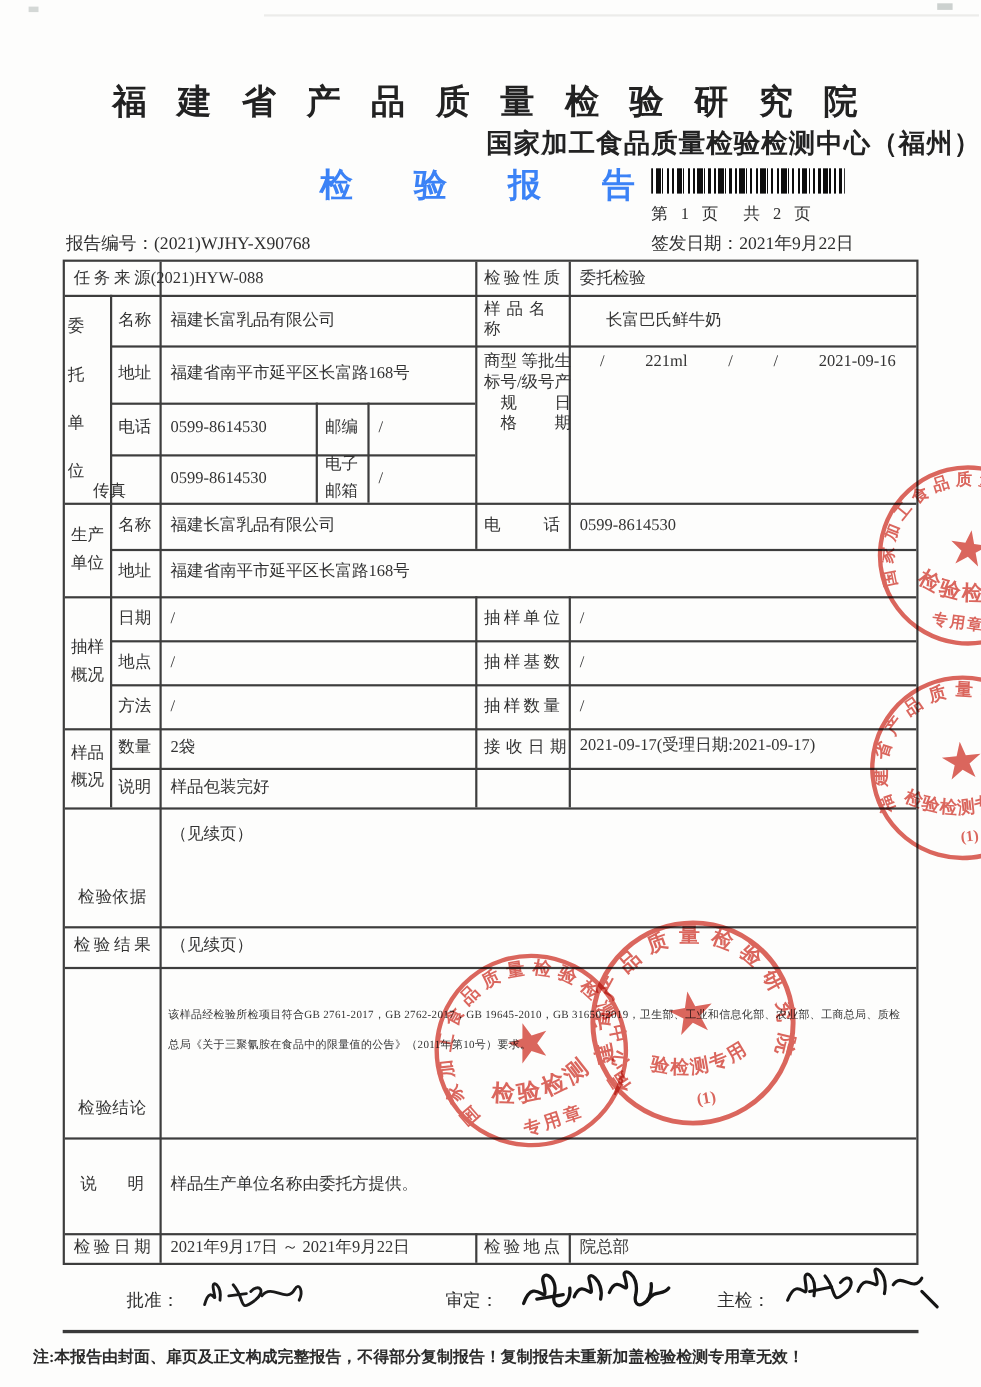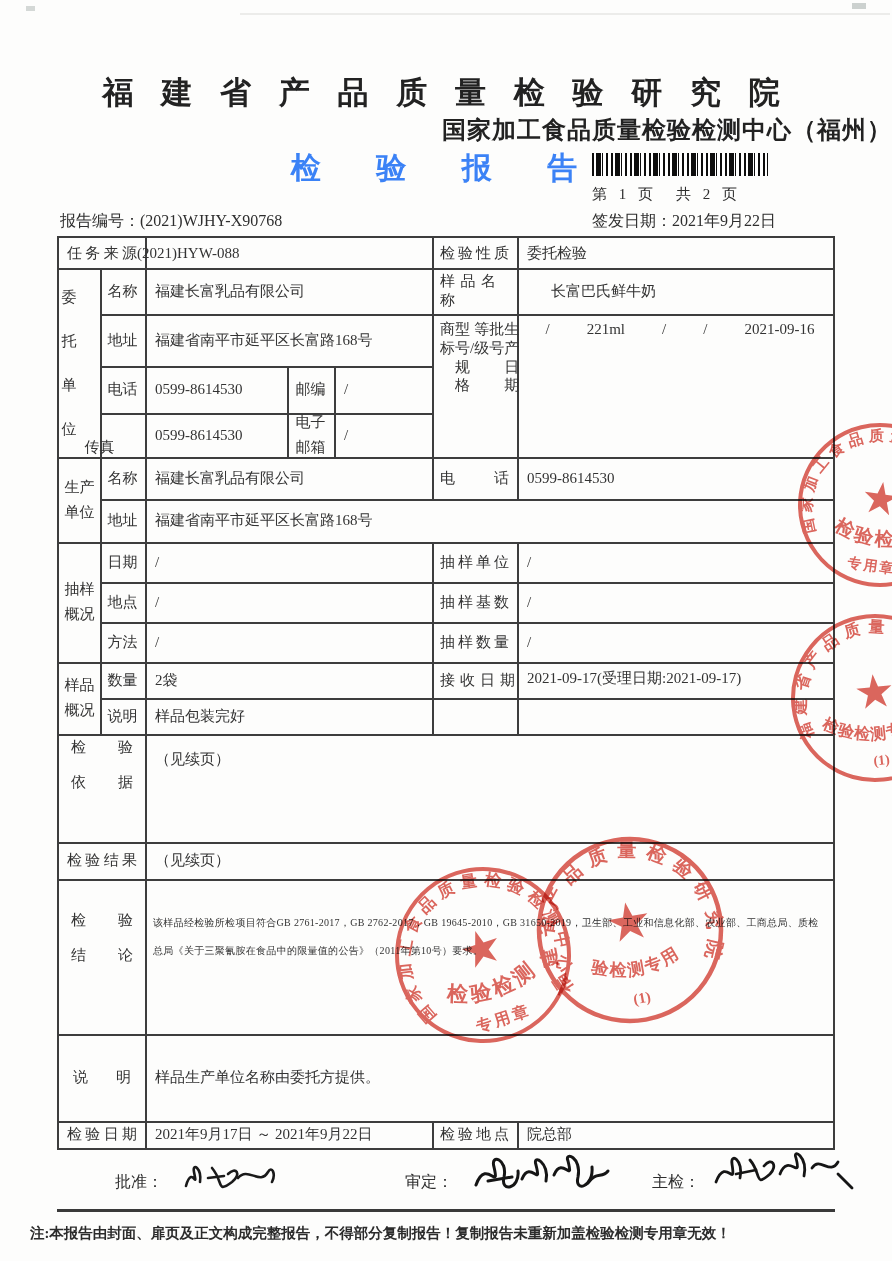--- a/index.html
+++ b/index.html
@@ -24,21 +24,21 @@
   .c{position:absolute;display:flex;align-items:center;font-size:15px;color:#333;box-sizing:border-box;line-height:1.25;}
   .lab{justify-content:center;text-align:center;}
   .val{padding-left:10px;}
   .jc span.j{display:block;width:100%;text-align:justify;text-align-last:justify;}
   .jc{padding:0 8px;}
   .wrapv{justify-content:center;}
   .wrapv span{display:block;width:34px;text-align:center;word-break:break-all;line-height:25px;}
   .vert span{display:block;width:17px;text-align:center;word-break:break-all;line-height:44px;}
   .colcell{justify-content:space-around;align-items:stretch;padding:4px 0;}
   .colcell .line{display:block;}
-  .seclab{flex-direction:column;align-items:flex-start;justify-content:flex-start;padding:4px 12px 0 12px;}
+  .seclab{flex-direction:row;align-items:flex-end;justify-content:flex-start;padding:16px 12px 0 12px;}
   .seclab span.j{display:block;width:100%;text-align:justify;text-align-last:justify;margin-bottom:16px;}
   .topval{align-items:flex-start;padding-top:16px;}
   .concl{align-items:flex-start;padding:30px 12px 0 8px;font-size:10px;line-height:28px;letter-spacing:0.3px;}
   
   .sig-label{position:absolute;font-size:16px;color:#2e2e2e;}
   .sig{position:absolute;}
   .sep{position:absolute;left:57px;top:1209px;width:778px;height:3px;background:#3a3a3a;}
   .footnote{position:absolute;left:30px;top:1224px;width:840px;font-size:14.5px;font-weight:bold;color:#2b2b2b;}
   
   .stamp{position:absolute;mix-blend-mode:multiply;opacity:.84;}

